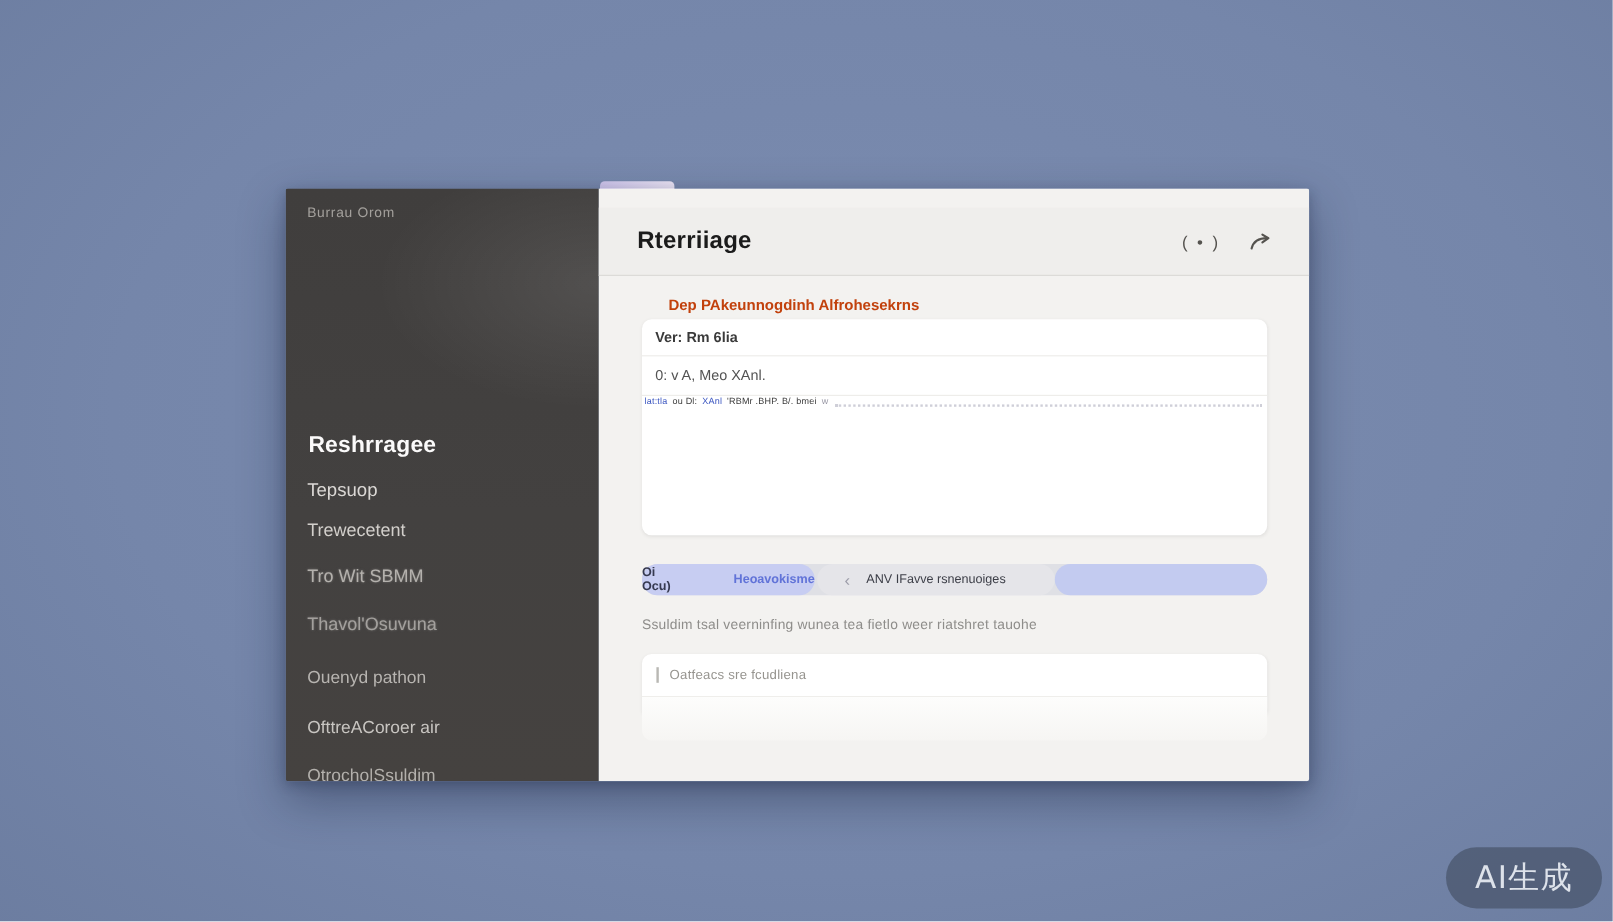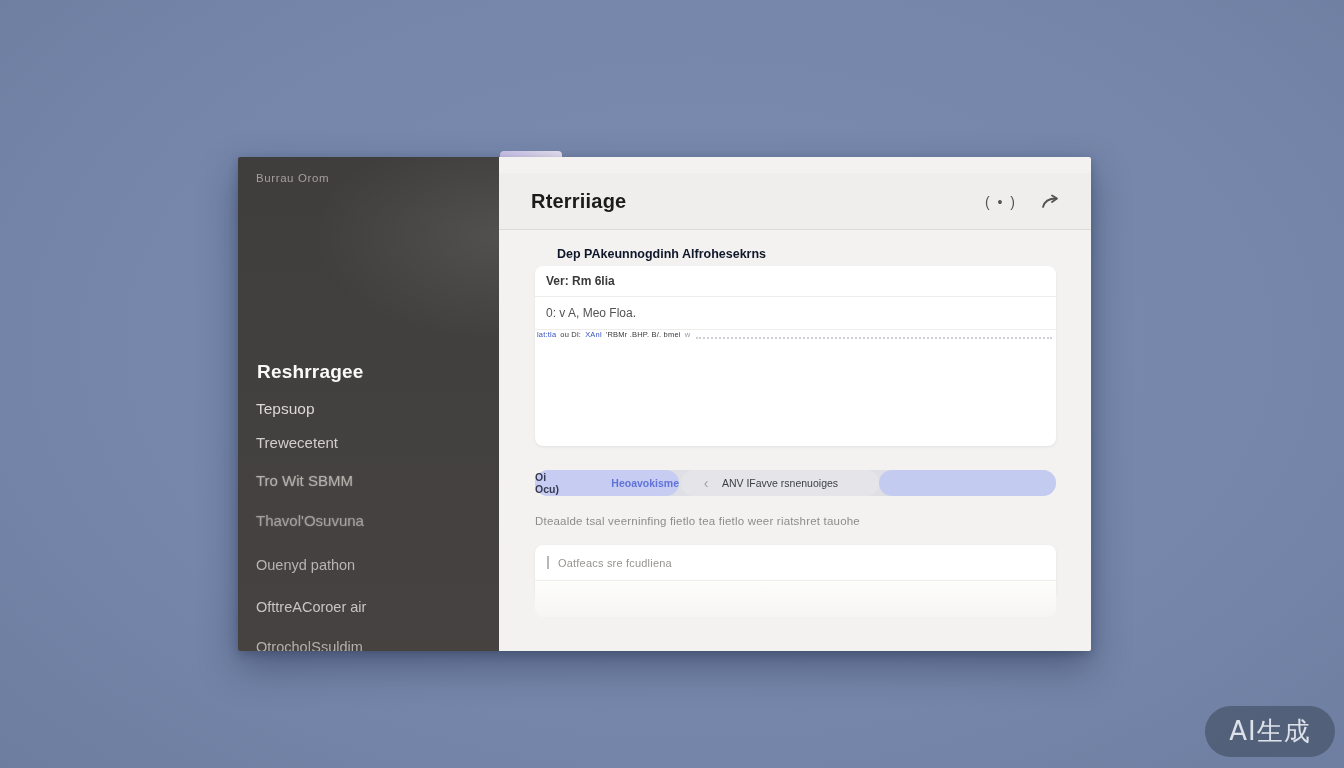--- a/index.html
+++ b/index.html
@@ -59,21 +59,21 @@
     position:absolute; left:0; top:16px; right:0; height:57px;
     background:#efeeec; border-bottom:1px solid #dcdbd8;
     display:flex; align-items:center;
   }
   .c-title { margin-left:32px; font-size:20px; font-weight:700; color:#1b1b1b; letter-spacing:0.2px; }
   .hdr-icons { position:absolute; right:30px; top:0; height:57px; display:flex; align-items:center; gap:24px; }
   .icon-record { font-size:14px; color:#55534f; letter-spacing:2px; cursor:pointer; }
   .icon-share { width:20px; height:16px; cursor:pointer; }
   .icon-share svg { display:block; }
 
-  .section-label { position:absolute; left:34px; top:90px; font-size:12.5px; font-weight:700; color:#0f172a;padding-left:24px; }
+  .section-label { position:absolute; left:34px; top:90px; font-size:12.5px; font-weight:700; color:#c2410c;padding-left:24px; }
 
   .card {
     position:absolute; left:36px; width:521px; background:#ffffff;
     border-radius:8px; box-shadow:0 1px 3px rgba(40,40,40,0.08);
   }
   .card1 { top:109px; height:180px; }
   .row { position:relative; display:flex; align-items:center; border-bottom:1px solid #eeedea; padding-left:11px; font-size:12px; color:#4d4d4d; white-space:nowrap; overflow:hidden; }
   .row:last-child { border-bottom:none; }
   .r1 { height:31px; color:#3a3a3a; font-weight:600; }
   .r2 { height:32px; padding-left:17px; color:#98968f; }
@@ -151,21 +151,21 @@
               <path d="M11 1.5 L16 4.5 L11 8" fill="none" stroke="#55534f" stroke-width="1.8" stroke-linecap="round" stroke-linejoin="round"></path>
             </svg>
           </span>
         </div>
       </div>
 
       <div class="section-label">Dep PAkeunnogdinh Alfrohesekrns</div>
 
       <div class="card card1">
         <div class="row r1">Ver: Rm 6lia</div>
-        <div class="row r4">0: v A, Meo Floa.</div>
+        <div class="row r4">0: v A, Meo XAnl.</div>
         <div class="row r-links">
           <span class="lnk">lat:tla</span>
           <span class="drk">ou Dl:</span>
           <span class="lnk">XAnl</span>
           <span class="drk">'RBMr .BHP. B/. bmei</span>
           <span class="gry">w</span>
           <span class="dots"></span>
         </div>
       </div>
 
@@ -174,21 +174,21 @@
           <span>ANV IFavve rsnenuoiges</span>
         </div>
         <div class="seg seg-a">
           <span class="p1">Oi Ocu)</span>
           <span class="p2">Heoavokisme</span>
         </div>
         <div class="seg seg-chev">‹</div>
         <div class="seg seg-c"></div>
       </div>
 
-      <div class="desc">Dteaalde tsal veerninfing fietlo tea fietlo weer riatshret tauohe</div>
+      <div class="desc">Ssuldim tsal veerninfing wunea tea fietlo weer riatshret tauohe</div>
 
       <div class="card card2">
         <div class="in-row">
           <span class="caret-bar"></span>
           <span class="in-ph">Oatfeacs sre fcudliena</span>
         </div>
         <div class="in-empty"></div>
       </div>
 
     </div>

